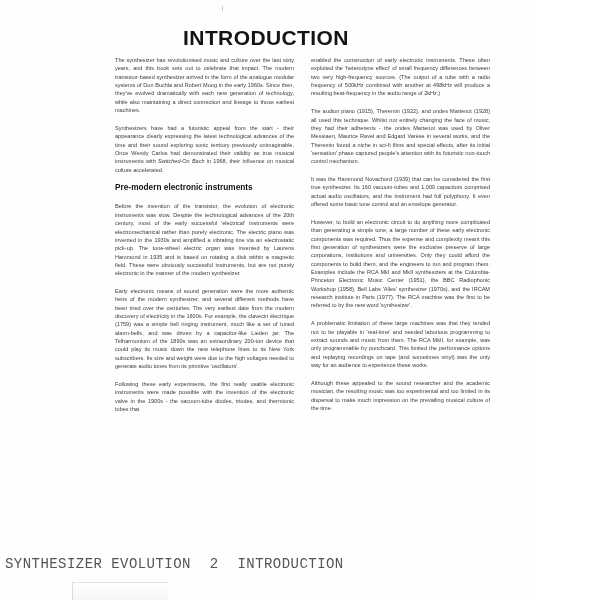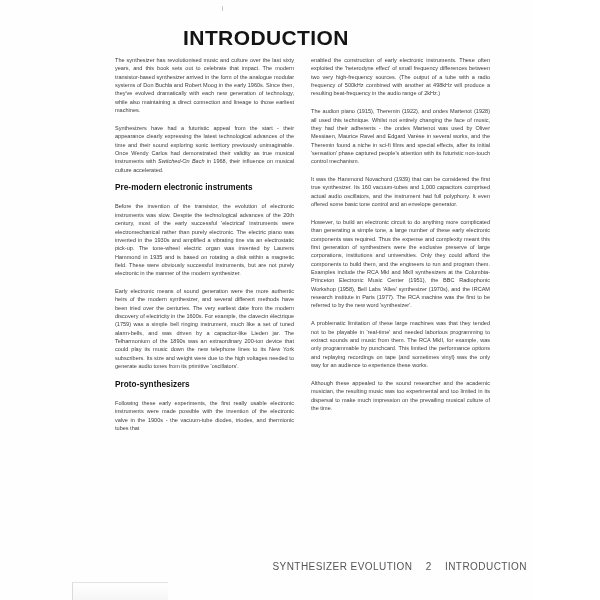--- a/index.html
+++ b/index.html
@@ -86,25 +86,25 @@
     line-height: 10px;
   }
   h2.subhead.tight { margin-top: 2px; }
 
   em { font-style: italic; }
 
   .footer {
     position: absolute;
     left: 0; right: 0;
     bottom: 28px;
-    text-align: right;
-    font-size: 10px;
+    text-align: left;
+    font-size: 14px;
     letter-spacing: .45px;
     color: #555555;
-    font-family: Liberation Sans, sans-serif;
+    font-family: Liberation Mono, monospace;
   }
   .footer span { margin: 0 5px; }
 </style>
 </head>
 <body>
 
 <div class="page">
 
   <div class="title-tick"></div>
 
@@ -117,21 +117,20 @@
 
       <p class="para">
         <span>Synthesizers have had a futuristic appeal from the start - their appearance clearly expressing the latest technological advances of the time and their sound exploring sonic territory previously unimaginable. Once Wendy Carlos had demonstrated their validity as true musical instruments with </span><em>Switched-On Bach</em><span> in 1968, their influence on musical culture accelerated.</span>
       </p>
 
       <h2 class="subhead">Pre-modern electronic instruments</h2>
 
       <p class="para">Before the invention of the transistor, the evolution of electronic instruments was slow. Despite the technological advances of the 20th century, most of the early successful 'electrical' instruments were electromechanical rather than purely electronic. The electric piano was invented in the 1930s and amplified a vibrating tine via an electrostatic pick-up. The tone-wheel electric organ was invented by Laurens Hammond in 1935 and is based on rotating a disk within a magnetic field. These were obviously successful instruments, but are not purely electronic in the manner of the modern synthesizer.</p>
       <p class="para">Early electronic means of sound generation were the more authentic heirs of the modern synthesizer, and several different methods have been tried over the centuries. The very earliest date from the modern discovery of electricity in the 1600s. For example, the clavecin électrique (1759) was a simple bell ringing instrument, much like a set of tuned alarm-bells, and was driven by a capacitor-like Lieden jar. The Telharmonium of the 1890s was an extraordinary 200-ton device that could play its music down the new telephone lines to its New York subscribers. Its size and weight were due to the high voltages needed to generate audio tones from its primitive 'oscillators'.</p>
 
-      <h2 class="subhead tight">Proto-synthesizers</h2>
 
       <p class="para">Following these early experiments, the first really usable electronic instruments were made possible with the invention of the electronic valve in the 1900s - the vacuum-tube diodes, triodes, and thermionic tubes that</p>
     </div>
 
     <div class="col">
       <p class="para">enabled the construction of early electronic instruments. These often exploited the 'heterodyne effect' of small frequency differences between two very high-frequency sources. (The output of a tube with a radio frequency of 500kHz combined with another at 498kHz will produce a resulting beat-frequency in the audio range of 2kHz.)</p>
       <p class="para">The audion piano (1915), Theremin (1922), and ondes Martenot (1928) all used this technique. Whilst not entirely changing the face of music, they had their adherents - the ondes Martenot was used by Oliver Messiaen, Maurice Ravel and Edgard Varèse in several works, and the Theremin found a niche in sci-fi films and special effects, after its initial 'sensation' phase captured people's attention with its futuristic non-touch control mechanism.</p>
       <p class="para">It was the Hammond Novachord (1939) that can be considered the first true synthesizer. Its 160 vacuum-tubes and 1,000 capacitors comprised actual audio oscillators, and the instrument had full polyphony. It even offered some basic tone control and an envelope generator.</p>
       <p class="para">However, to build an electronic circuit to do anything more complicated than generating a simple tone, a large number of these early electronic components was required. Thus the expense and complexity meant this first generation of synthesizers were the exclusive preserve of large corporations, institutions and universities. Only they could afford the components to build them, and the engineers to run and program them. Examples include the RCA MkI and MkII synthesizers at the Columbia-Princeton Electronic Music Center (1951), the BBC Radiophonic Workshop (1958), Bell Labs 'Alles' synthesizer (1970s), and the IRCAM research institute in Paris (1977). The RCA machine was the first to be referred to by the new word 'synthesizer'.</p>
       <p class="para">A problematic limitation of these large machines was that they tended not to be playable in 'real-time' and needed laborious programming to extract sounds and music from them. The RCA MkII, for example, was only programmable by punchcard. This limited the performance options and replaying recordings on tape (and sometimes vinyl) was the only way for an audience to experience these works.</p>

